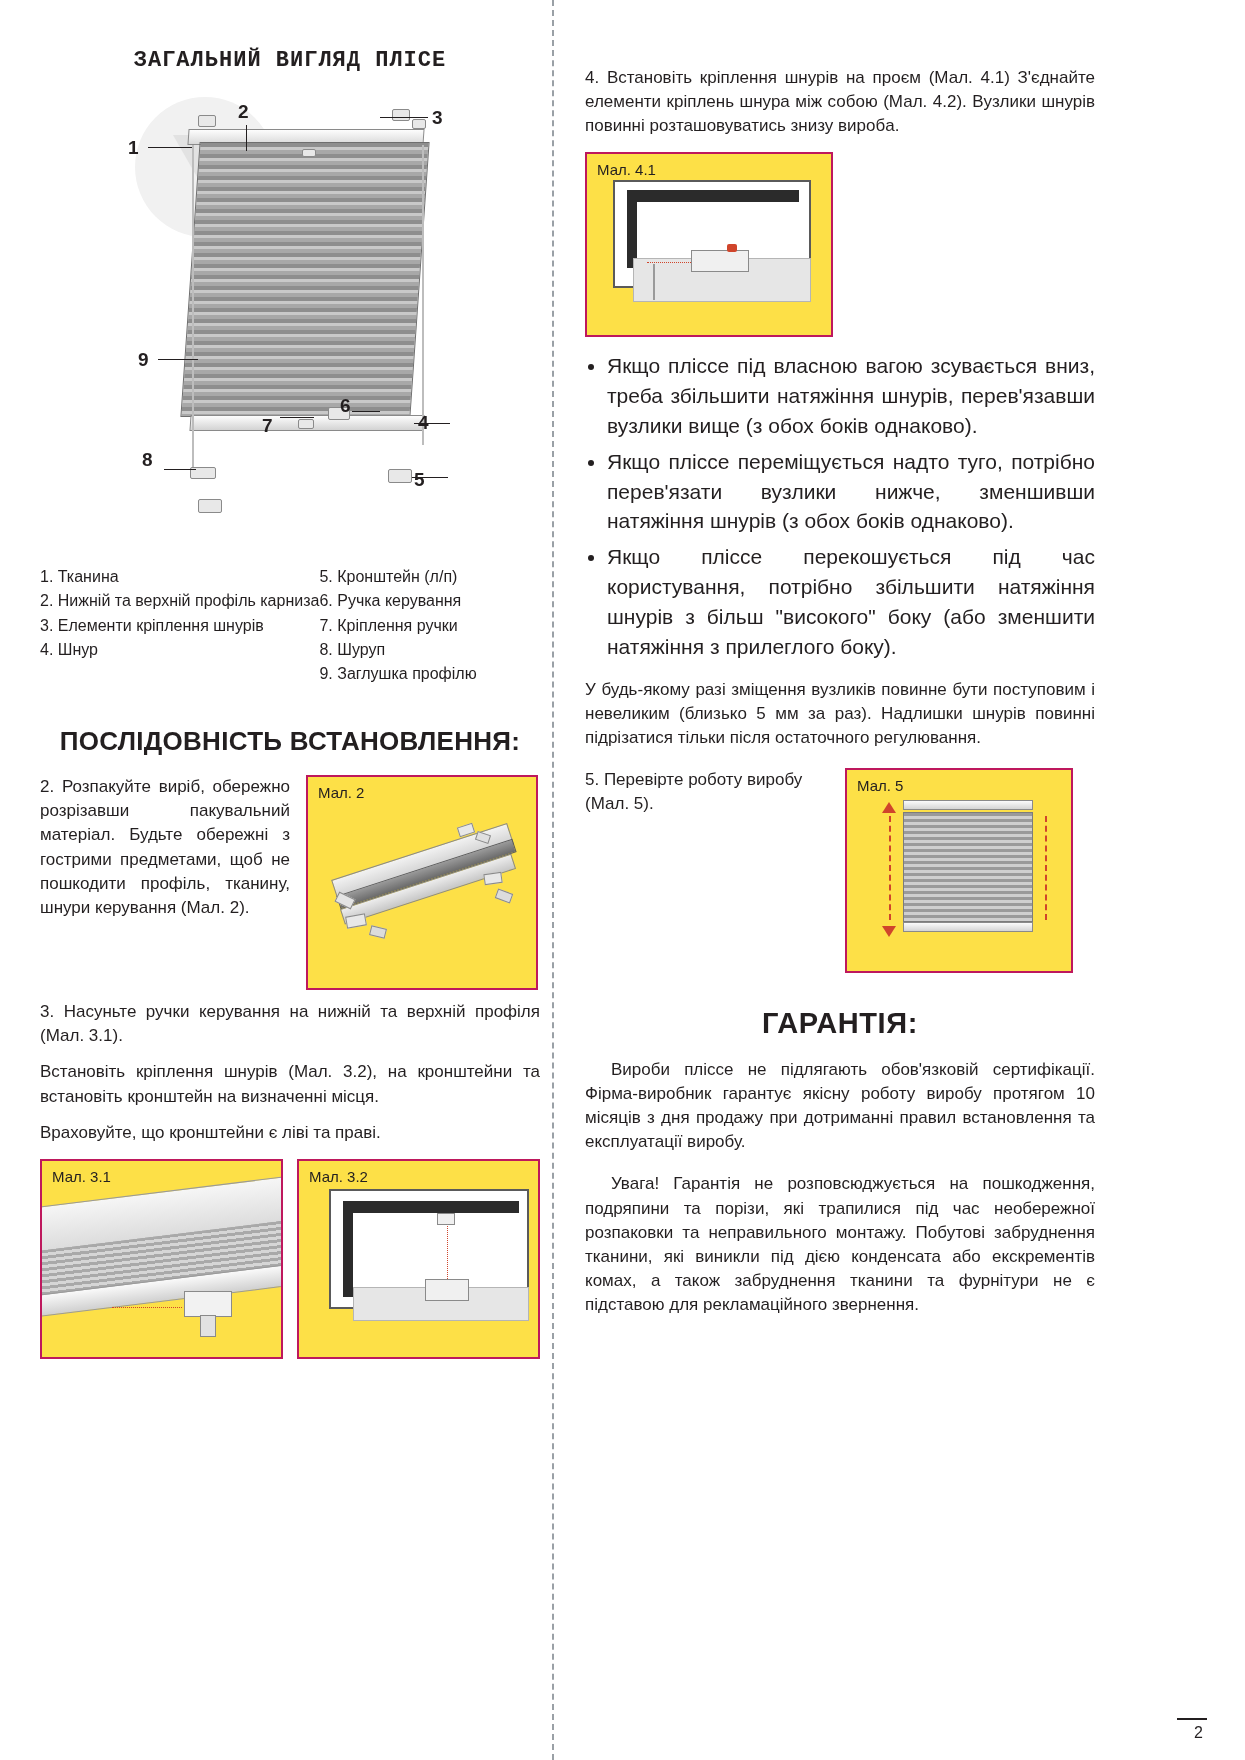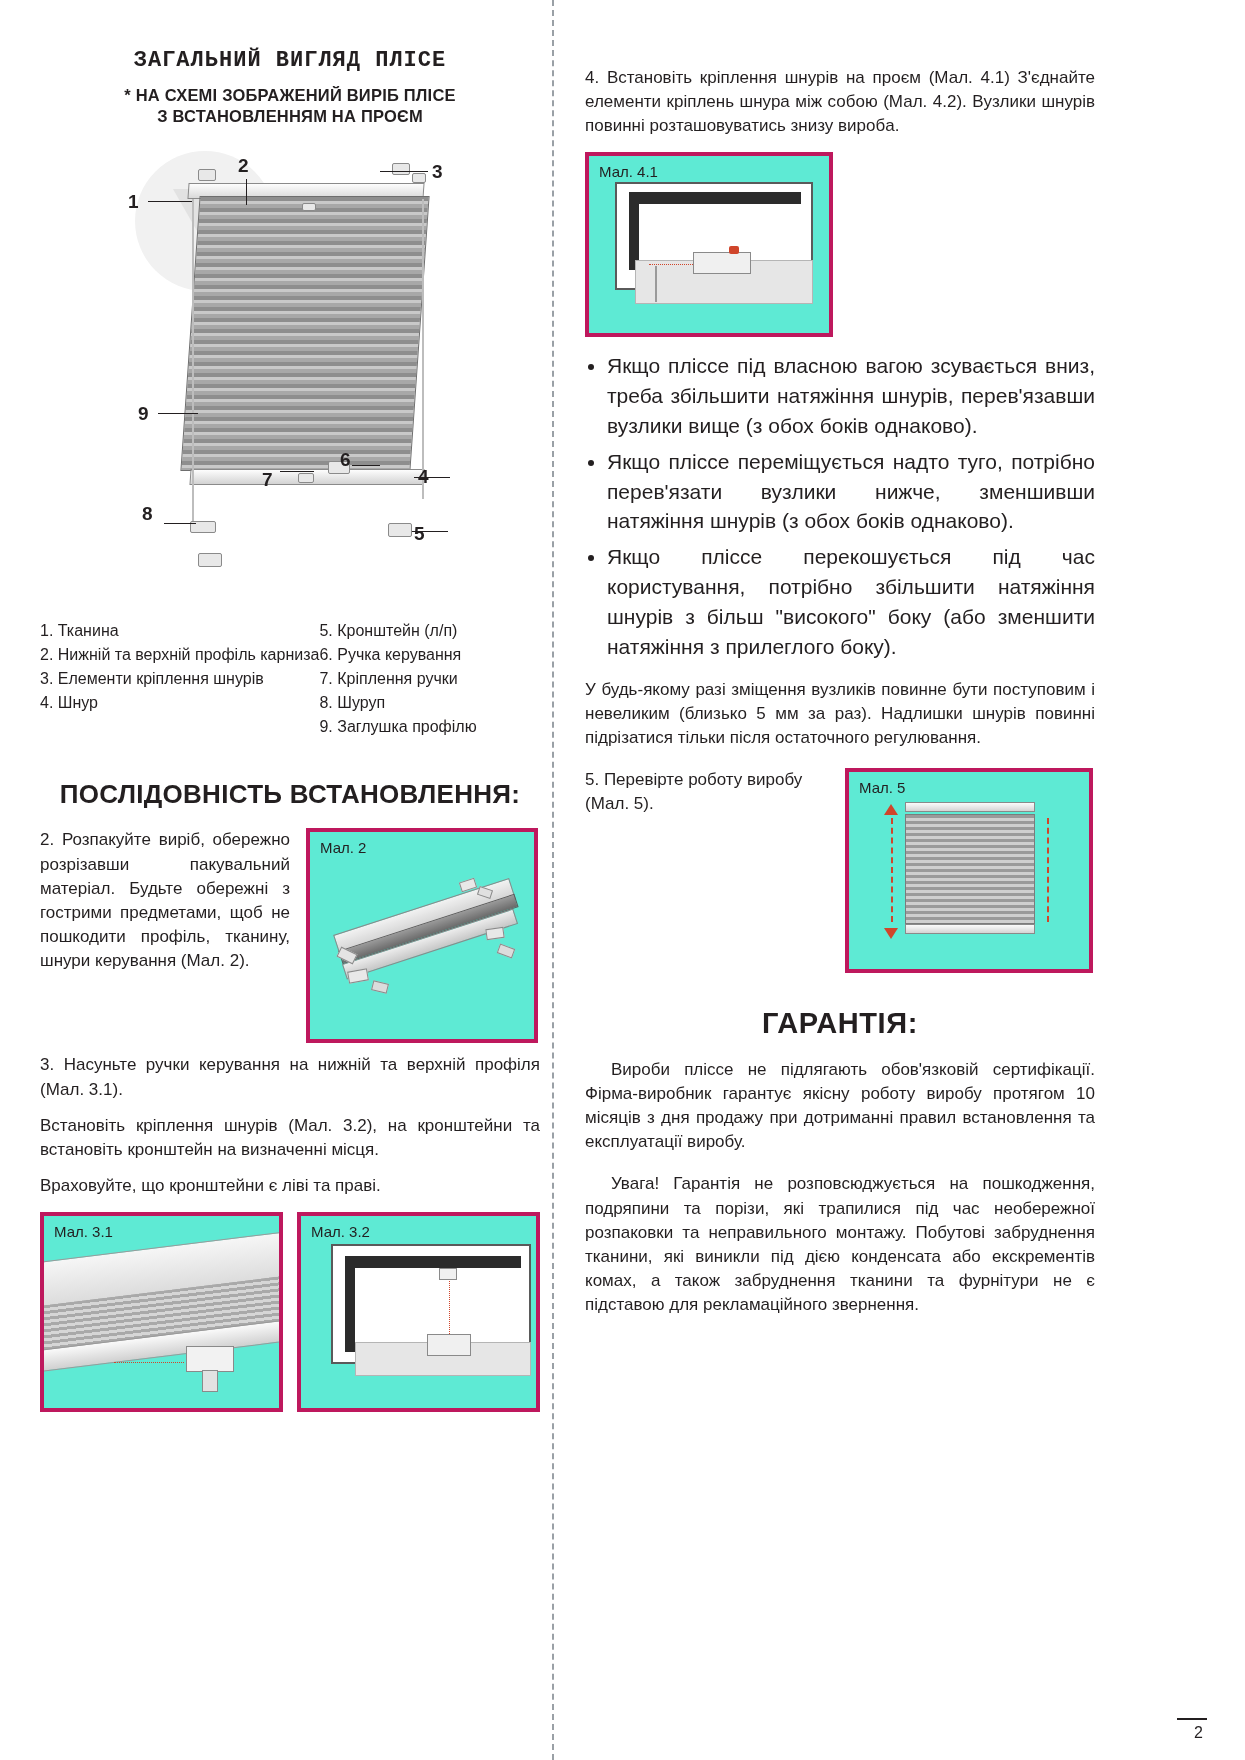--- a/index.html
+++ b/index.html
@@ -92,21 +92,21 @@
   h2.warranty {
     font-size:29px; font-weight:bold; text-align:center;
     margin:34px 0 18px 0; letter-spacing:.6px;
   }
 
   p.body {
     font-size:17px; line-height:1.42; margin:0 0 12px 0; text-align:justify;
   }
 
   .fig {
-    border:4px solid #be185d; position:relative; background:#5eead4; overflow:hidden;
+    border:2px solid #be185d; position:relative; background:#fde047; overflow:hidden;
   }
   .fig .cap {
     position:absolute; left:10px; top:7px; font-size:15px; color:#231f20;
   }
 
   
   .step2row { display:flex; gap:16px; align-items:flex-start; }
   .step2row .txt { width:250px; }
   .fig2 { width:232px; height:215px; }
 
@@ -116,21 +116,21 @@
 
   .figrow-top { display:flex; gap:14px; margin-top:14px; }
   .fig41 { width:248px; height:185px; }
   .fig42 { width:248px; height:185px; }
 
   ul.bullets { margin:14px 0 0 0; padding-left:22px; }
   ul.bullets li { font-size:21px; line-height:1.42; margin-bottom:6px; text-align:justify; }
 
   .step5row { display:flex; gap:30px; margin-top:18px; align-items:flex-start; }
   .step5row .txt { width:230px; font-size:17px; line-height:1.42; }
-  .fig5 { width:248px; height:205px; }
+  .fig5 { width:228px; height:205px; }
 
   .pagenum {
     position:absolute; right:42px; bottom:18px; font-size:16px;
   }
   .botline {
     position:absolute; right:38px; bottom:40px; width:30px; height:2px; background:#231f20;
   }
 
   
   .win-frame { position:absolute; border:2px solid #5a5a5a; background:#fff; }
@@ -160,24 +160,20 @@
 <body>
 
 <div class="page">
 
   <div class="divider"></div>
 
   <div class="col-left">
 
     <h1 class="title">ЗАГАЛЬНИЙ ВИГЛЯД ПЛІСЕ</h1>
 
-    <div class="subtitle">
-      <div>* НА СХЕМІ ЗОБРАЖЕНИЙ ВИРІБ ПЛІСЕ</div>
-      <div>З ВСТАНОВЛЕННЯМ НА ПРОЄМ</div>
-    </div>
 
     <div class="diagram">
       <div class="watermark"></div>
 
       <div class="rail-top"></div>
       <div class="blind"></div>
       <div class="rail-bottom"></div>
 
       <div class="cord l"></div>
       <div class="cord r"></div>

